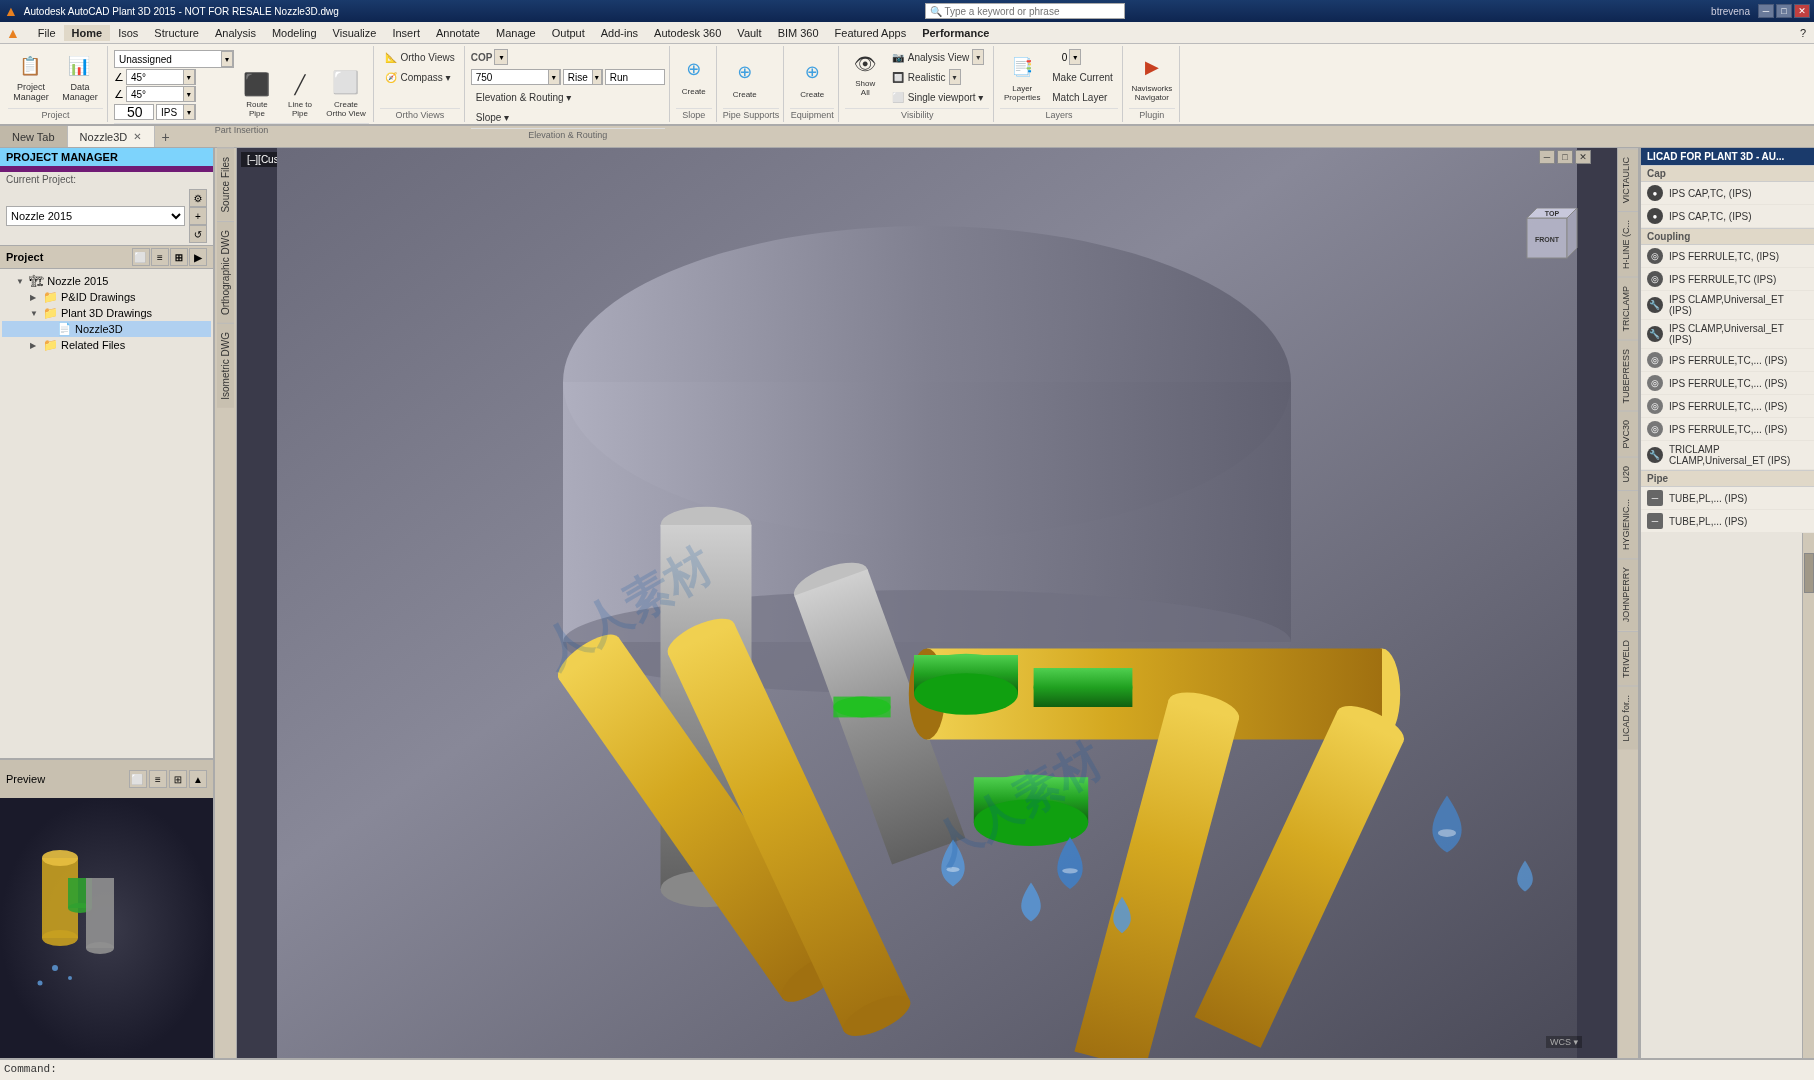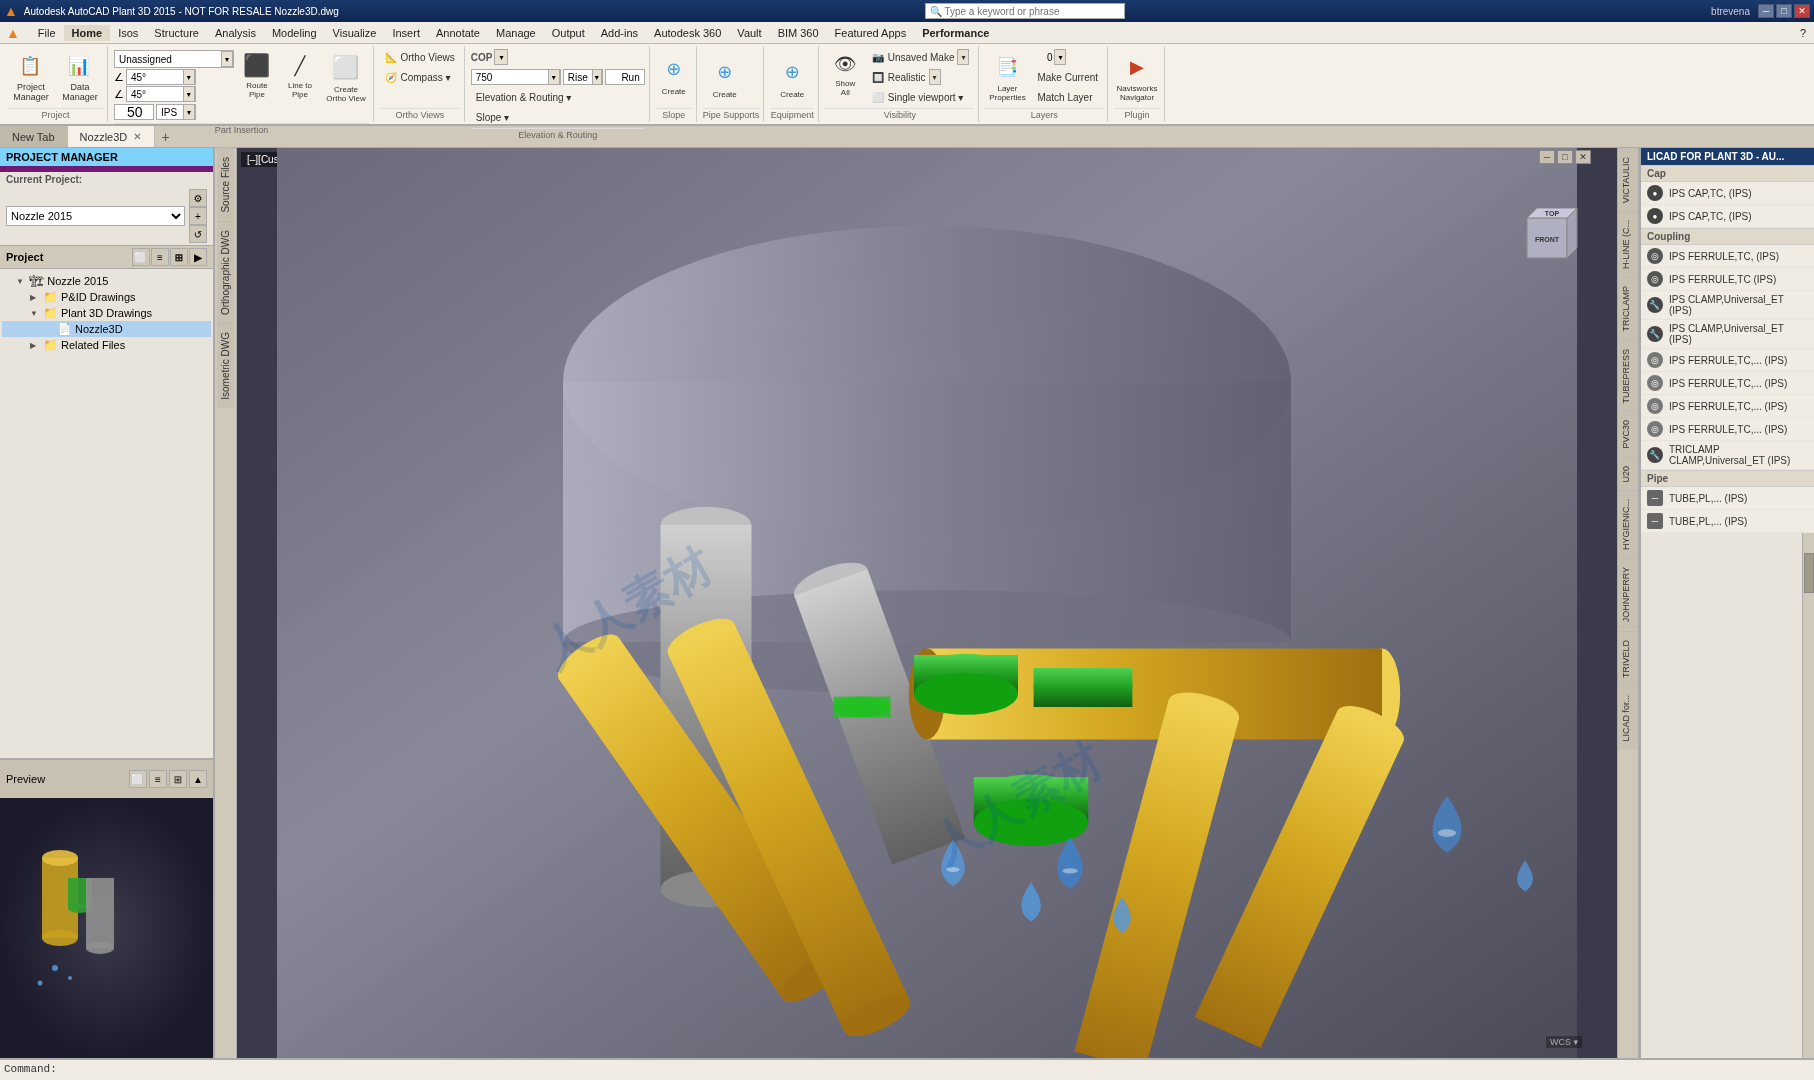--- a/index.html
+++ b/index.html
@@ -139,21 +139,20 @@
       padding: 3px 6px;
       font-weight: bold;
       font-size: 11px;
       border-bottom: 6px solid #701a75;
       display: flex; align-items: center; justify-content: space-between;
     }
     #current-project-label {
       font-size: 10px;
       padding: 2px 6px;
       color: #555;
-      font-weight: bold;
     }
     #project-selector {
       display: flex; align-items: center; padding: 2px 6px; gap: 4px;
     }
     #project-selector select {
       flex: 1; height: 20px; font-size: 11px; border: 1px solid #aaa; background: #fff;
     }
     .icon-btn {
       width: 18px; height: 18px; background: #d0c8b8; border: 1px solid #aaa;
       display: flex; align-items: center; justify-content: center; cursor: pointer; font-size: 10px;
@@ -398,21 +397,21 @@
         </div>
         <div class="ribbon-btn">
           <div class="ribbon-icon">📊</div>
           <span style="font-size:9px;text-align:center;">Data<br>Manager</span>
         </div>
       </div>
       <div class="ribbon-group-label">Project</div>
     </div>
 
     <div class="ribbon-group">
-      <div class="ribbon-group-content" style="align-items:flex-start; padding-top:2px;">
+      <div class="ribbon-group-content" style="align-items:flex-end; padding-top:2px;">
         <div style="display:flex; flex-direction:column; gap:1px;">
 
           <div class="ribbon-input-row">
             <div style="display:flex;align-items:center;border:1px solid #aaa;background:#fff;height:18px;width:120px;">
               <span style="flex:1;padding:0 4px;font-size:10px;">Unassigned</span>
               <div class="dropdown-arrow">▾</div>
             </div>
           </div>
 
           <div class="angle-box">
@@ -489,21 +488,21 @@
         </div>
         <div class="ribbon-input-row">
           <div style="border:1px solid #aaa;background:#fff;height:16px;display:flex;align-items:center;width:90px;">
             <span style="flex:1;padding:0 4px;font-size:10px;">750</span>
             <div class="dropdown-arrow">▾</div>
           </div>
           <div style="display:flex;align-items:center;border:1px solid #aaa;background:#fff;height:16px;width:40px;">
             <span style="padding:0 4px;font-size:10px;">Rise</span>
             <div class="dropdown-arrow">▾</div>
           </div>
-          <div style="display:flex;align-items:center;border:1px solid #aaa;background:#fff;height:16px;width:40px;justify-content:flex-end;">
+          <div style="display:flex;align-items:center;border:1px solid #aaa;background:#fff;height:16px;width:60px;">
             <span style="padding:0 4px;font-size:10px;">Run</span>
           </div>
         </div>
         <div class="ribbon-small-btn">
           <span>Elevation &amp; Routing ▾</span>
         </div>
         <div class="ribbon-small-btn">
           <span>Slope ▾</span>
         </div>
       </div>
@@ -543,21 +542,21 @@
     <div class="ribbon-group">
       <div class="ribbon-group-content" style="flex-direction:column;gap:1px;align-items:flex-start;">
         <div style="display:flex;gap:2px;">
           <div class="ribbon-btn" style="width:40px;height:52px;">
             <div class="ribbon-icon" style="font-size:18px;">👁</div>
             <span style="font-size:8px;">Show<br>All</span>
           </div>
           <div style="display:flex;flex-direction:column;gap:2px;justify-content:center;">
             <div class="ribbon-small-btn">
               <span>📷</span>
-              <span>Unsaved Make</span>
+              <span>Analysis View</span>
               <div class="dropdown-arrow">▾</div>
             </div>
             <div class="ribbon-small-btn">
               <span>🔲</span>
               <span>Realistic</span>
               <div class="dropdown-arrow">▾</div>
             </div>
             <div class="ribbon-small-btn">
               <span>⬜</span>
               <span>Single viewport ▾</span>

